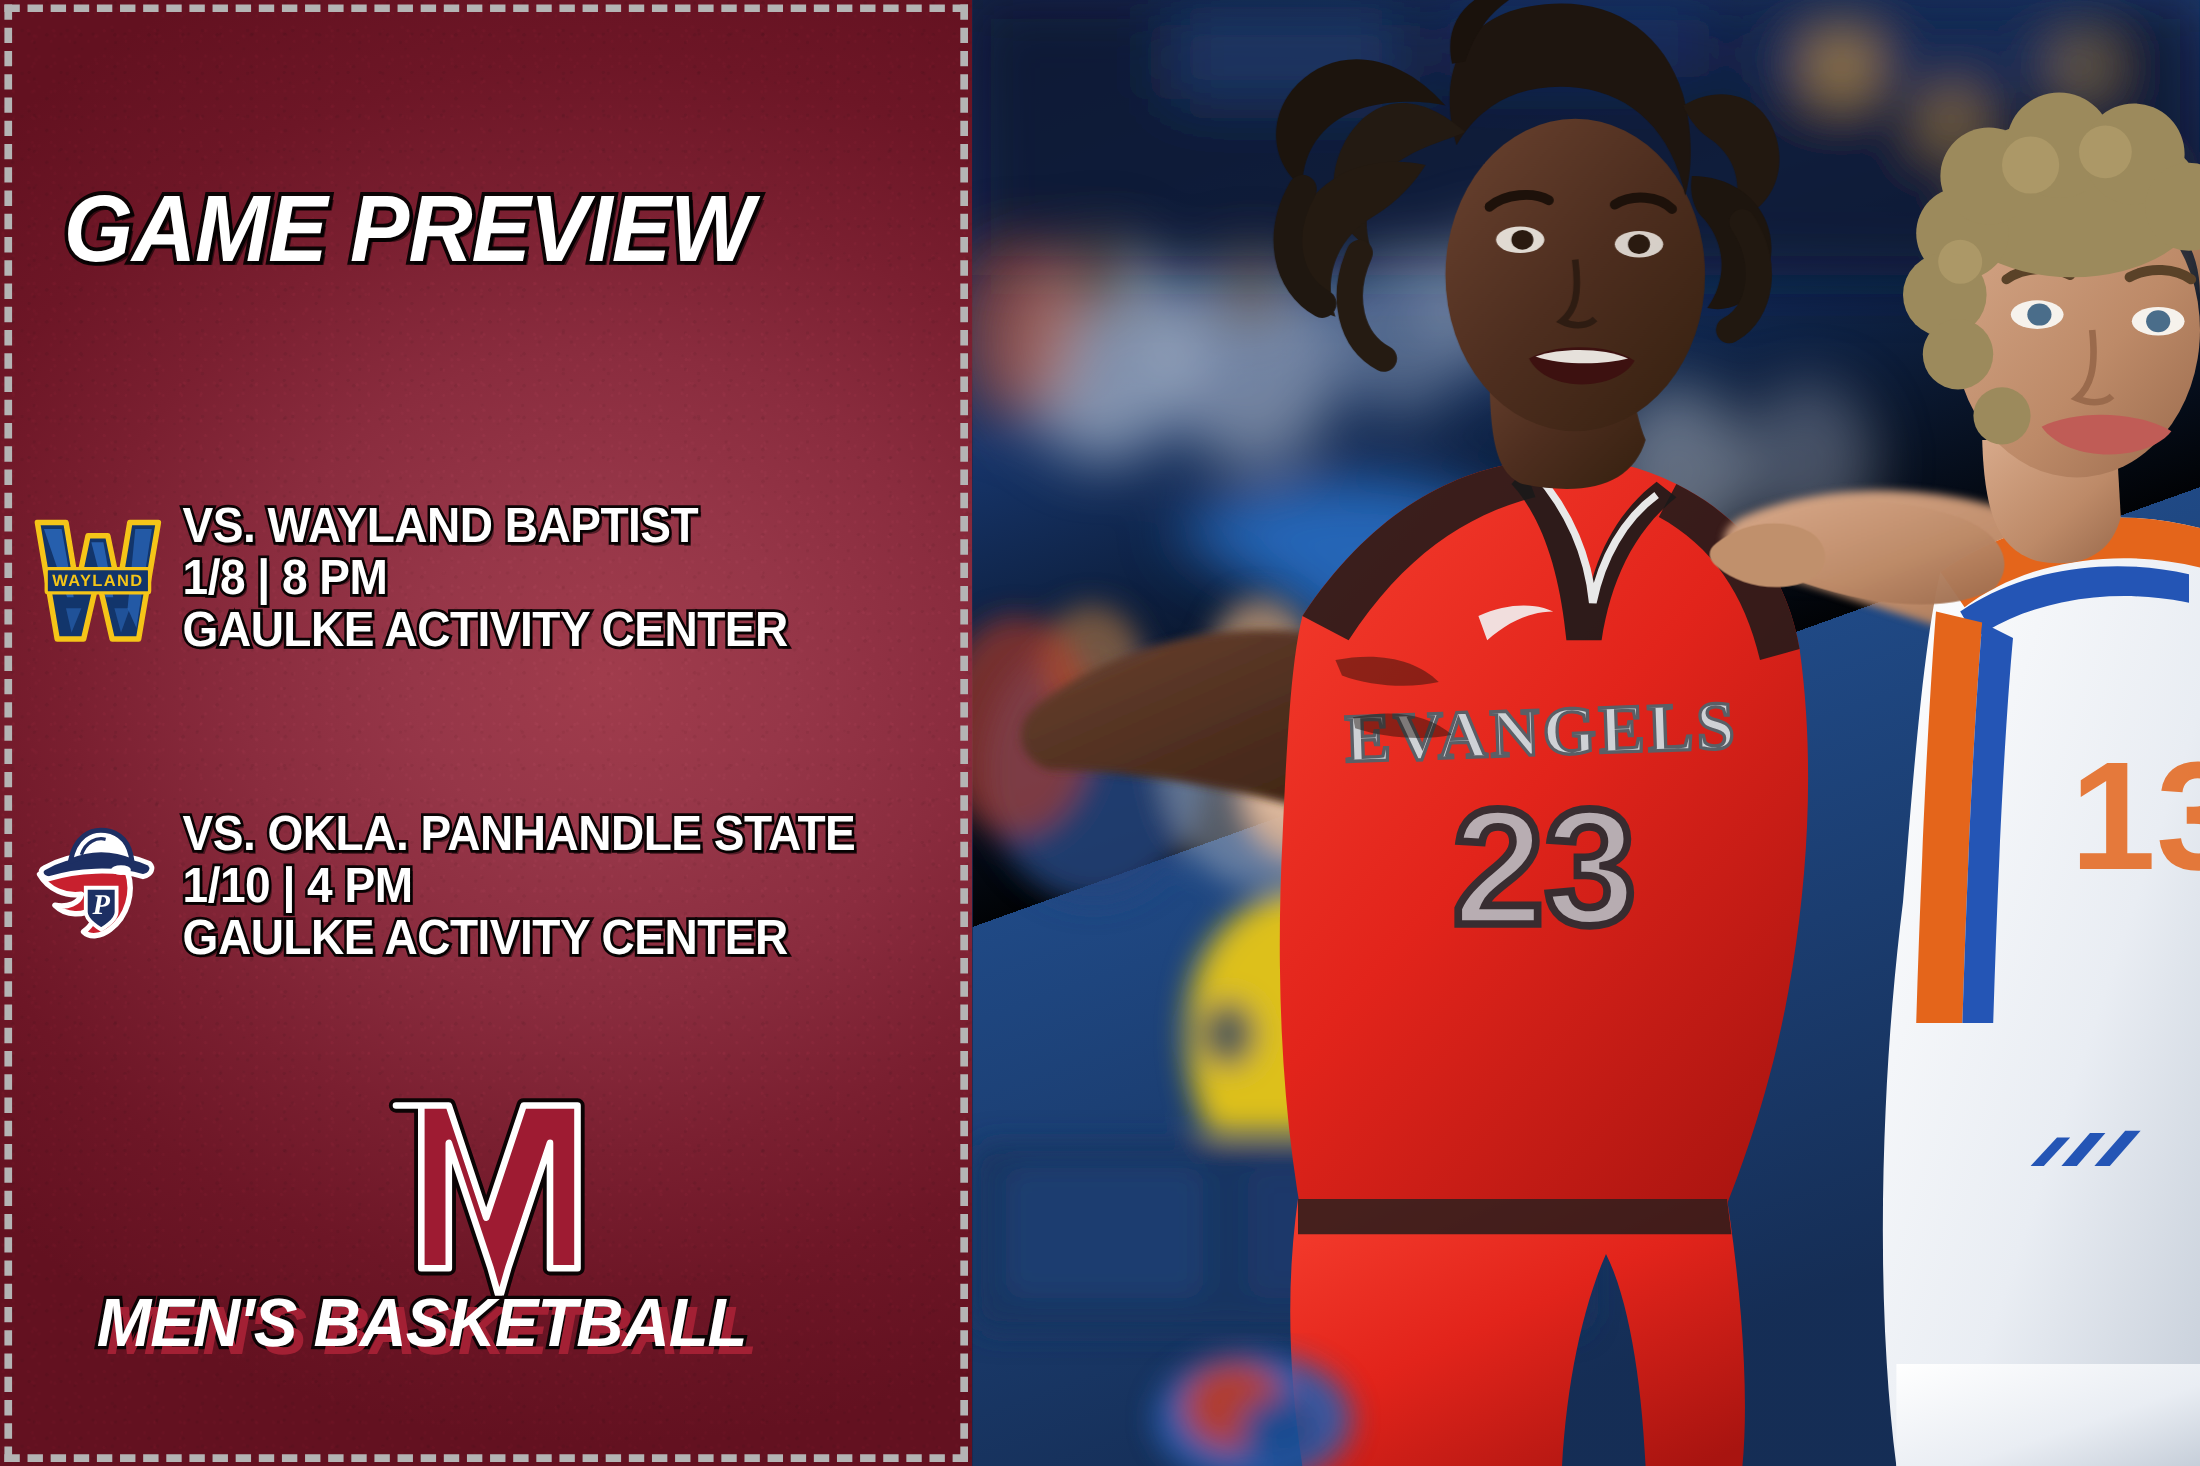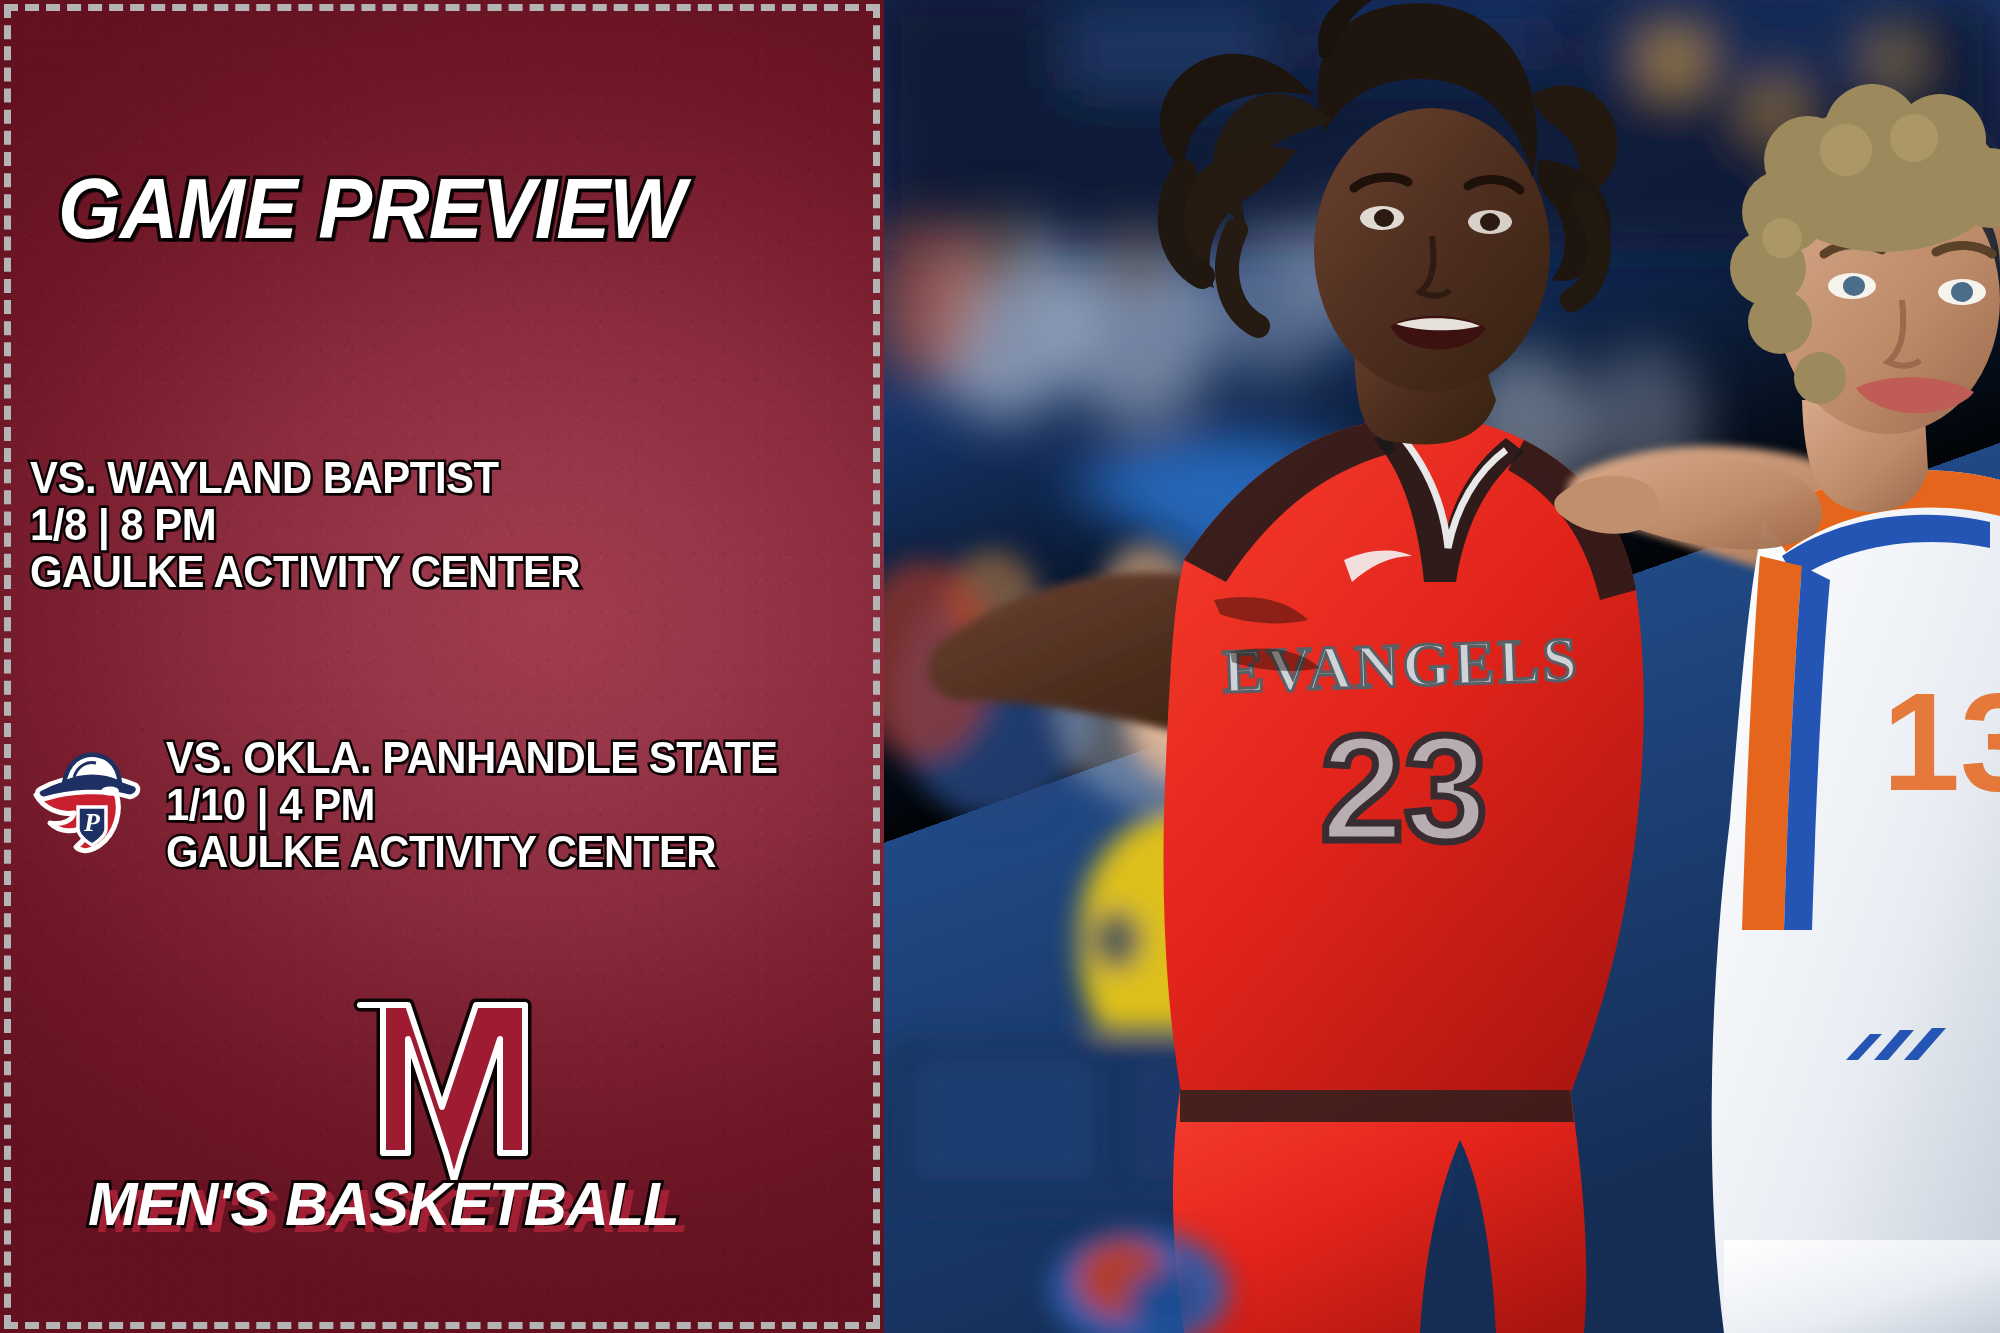--- a/index.html
+++ b/index.html
@@ -92,20 +92,38 @@
 
 <div id="stage">
 
   <div id="left-panel">
     <div id="panel-texture"></div>
     <div id="panel-dash"></div>
 
     <div id="headline">GAME PREVIEW</div>
 
     <div class="game-row" id="game-row-0">
+      <div class="logo-box">
+        <svg viewBox="0 0 118 128" xmlns="http://www.w3.org/2000/svg">
+          <g>
+
+            <path d="M4 14 L30 14 L40 74 L50 26 L68 26 L78 74 L88 14 L114 14
+                     L96 120 L72 120 L59 64 L46 120 L22 120 Z" fill="#12356b" stroke="#f5c518" stroke-width="5" stroke-linejoin="round"></path>
+
+            <path d="M10 20 L26 20 L37 82 L31 82 Z" fill="#2a66b8" opacity=".85"></path>
+            <path d="M53 32 L64 32 L73 82 L66 82 Z" fill="#2a66b8" opacity=".85"></path>
+            <path d="M93 20 L108 20 L94 110 L86 92 Z" fill="#2a66b8" opacity=".75"></path>
+            <path d="M30 92 L44 92 L35 114 Z" fill="#2a66b8" opacity=".6"></path>
+            <path d="M74 92 L88 92 L80 114 Z" fill="#2a66b8" opacity=".6"></path>
+
+            <rect x="12" y="56" width="94" height="22" rx="2" fill="#12356b" stroke="#f5c518" stroke-width="3"></rect>
+            <text x="59" y="72" text-anchor="middle" font-family="Liberation Sans, sans-serif" font-size="15" font-weight="900" fill="#f5c518" letter-spacing="1.2">WAYLAND</text>
+          </g>
+        </svg>
+      </div>
       <div class="game-text">
         <span class="game-line">VS. WAYLAND BAPTIST</span>
         <span class="game-line">1/8  |  8 PM</span>
         <span class="game-line">GAULKE ACTIVITY CENTER</span>
       </div>
     </div>
 
     <div class="game-row" id="game-row-1">
       <div class="logo-box">
         <svg viewBox="0 0 118 128" xmlns="http://www.w3.org/2000/svg">

